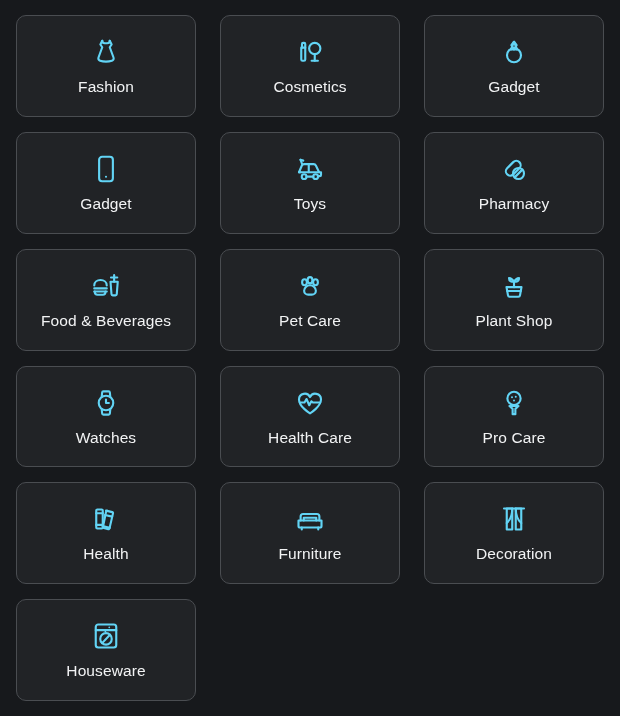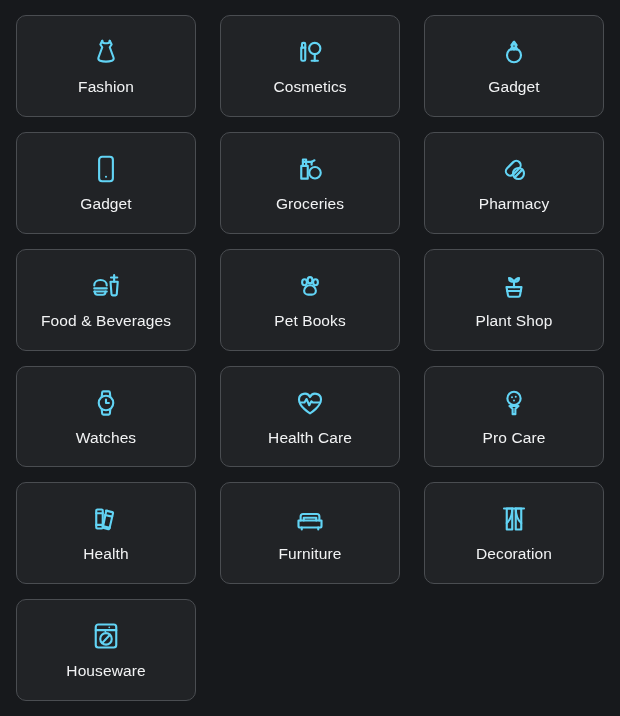--- a/index.html
+++ b/index.html
@@ -100,30 +100,32 @@
         <svg viewBox="0 0 24 24">
           <rect x="6.5" y="2.2" width="11" height="19.6" rx="2.4"></rect>
           <circle cx="12" cy="18.2" r=".85" fill="#62d4f5" stroke="none"></circle>
         </svg>
       </span>
       <span class="card-label">Gadget</span>
     </div>
     <div class="category-card">
       <span class="card-icon">
         <svg viewBox="0 0 24 24">
-          <path d="M5 9.5h5.2v10.2H5z"></path>
-          <path d="M6.3 9.5V6.3h2.6v3.2"></path>
-          <path d="M6.3 6.3V4.4h2.6v1.9"></path>
-          <path d="M10.2 6.3h3.1"></path>
-          <path d="M13.3 6.3v2.2"></path>
-          <path d="M13.3 6.3 15.6 5"></path>
-          <circle cx="16" cy="15" r="4.6"></circle>
-        </svg>
-      </span>
-      <span class="card-label">Groceries</span>
+          <path d="M3.2 14.6h17.6v2.1a1 1 0 0 1-1 1h-1"></path>
+          <path d="M3.2 14.6 5.4 9.4a2 2 0 0 1 1.9-1.3h7.6a2 2 0 0 1 1.8 1.1l2.6 5.4"></path>
+          <path d="M11 8.1v6.5"></path>
+          <circle cx="7.3" cy="18.1" r="1.9"></circle>
+          <circle cx="16.5" cy="18.1" r="1.9"></circle>
+          <path d="M9.2 18.1h5.4"></path>
+          <path d="M3.2 14.6h1.1"></path>
+          <path d="M5.8 8.4 4.4 4.6"></path>
+          <path d="M4.4 4.6l2.2.7"></path>
+        </svg>
+      </span>
+      <span class="card-label">Toys</span>
     </div>
     <div class="category-card">
       <span class="card-icon">
         <svg viewBox="0 0 24 24">
           <path d="M11.4 6.5 6.5 11.4a3.45 3.45 0 0 0 4.9 4.9l4.9-4.9a3.45 3.45 0 0 0-4.9-4.9z"></path>
           <circle cx="15.6" cy="15.6" r="4.4"></circle>
           <path d="M12.5 18.7l6.2-6.2"></path>
         </svg>
       </span>
       <span class="card-label">Pharmacy</span>
@@ -144,21 +146,21 @@
     </div>
     <div class="category-card">
       <span class="card-icon">
         <svg viewBox="0 0 24 24">
           <ellipse cx="7.6" cy="9" rx="1.9" ry="2.4"></ellipse>
           <ellipse cx="12" cy="7.4" rx="1.9" ry="2.5"></ellipse>
           <ellipse cx="16.4" cy="9" rx="1.9" ry="2.4"></ellipse>
           <path d="M12 11.4c-2.6 0-4.7 2.1-4.7 4.3 0 1.9 1.5 3.2 3.3 3.2h2.8c1.8 0 3.3-1.3 3.3-3.2 0-2.2-2.1-4.3-4.7-4.3z"></path>
         </svg>
       </span>
-      <span class="card-label">Pet Books</span>
+      <span class="card-label">Pet Care</span>
     </div>
     <div class="category-card">
       <span class="card-icon">
         <svg viewBox="0 0 24 24">
           <path d="M6 12.9h12l-1.2 6.6a1.3 1.3 0 0 1-1.3 1.1H8.5a1.3 1.3 0 0 1-1.3-1.1z"></path>
           <path d="M6.6 16h10.8"></path>
           <path d="M12 12.9V8.6"></path>
           <path d="M12 8.6c-1.1-2-2.5-2.9-4-3 0 1.6.9 2.8 2.3 3z"></path>
           <path d="M12 8.6c1.1-2 2.5-2.9 4-3 0 1.6-.9 2.8-2.3 3z"></path>
         </svg>

